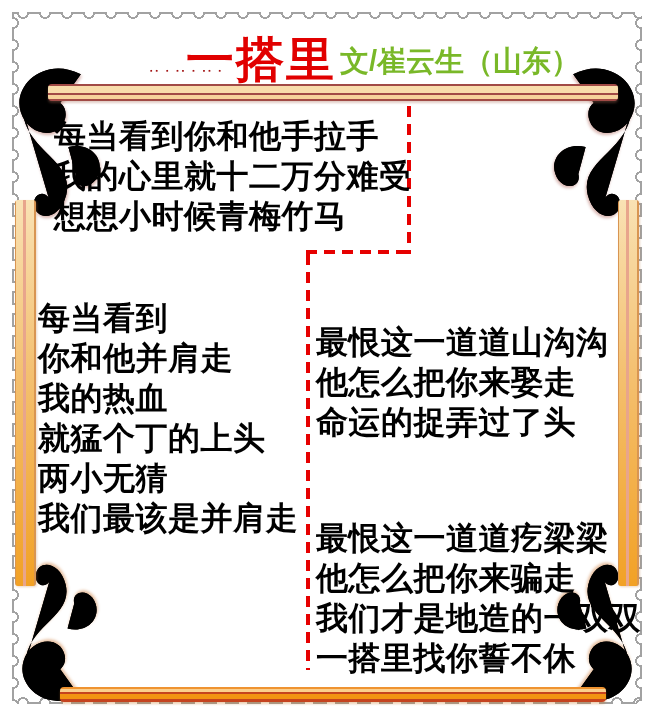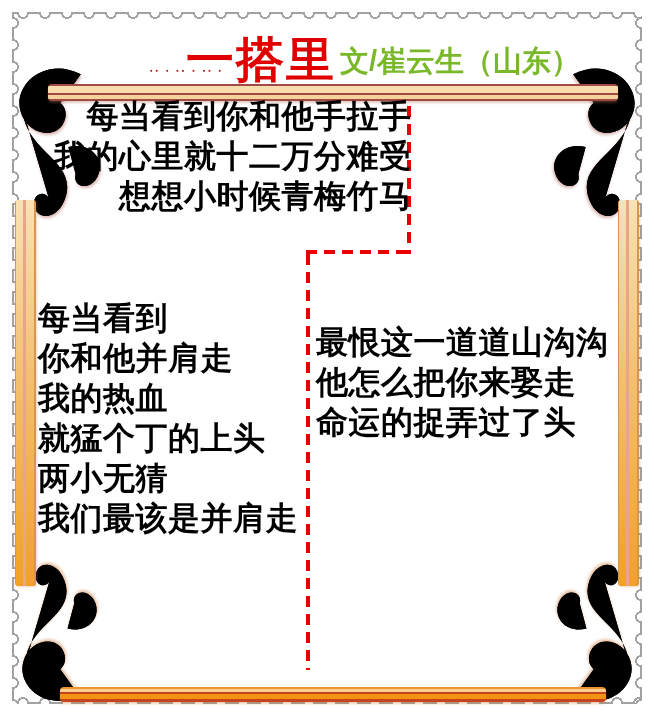--- a/index.html
+++ b/index.html
@@ -64,21 +64,21 @@
   .dash-v{width:4px;background:repeating-linear-gradient(180deg,#e60000 0 11px,rgba(0,0,0,0) 11px 18px);}
   .dash-h{height:4px;background:repeating-linear-gradient(90deg,#e60000 0 11px,rgba(0,0,0,0) 11px 18px);}
   .dash-v1{left:407px;top:106px;height:148px;}
   .dash-h1{left:306px;top:250px;width:105px;}
   .dash-v2{left:306px;top:254px;height:416px;}
 
   
   .stanza{position:absolute;color:#000;}
   .poem-line{font-size:32px;font-weight:900;line-height:40px;height:40px;
     letter-spacing:0.5px;white-space:nowrap;}
-  .s1{left:54px;top:96px;text-align:right;}
+  .s1{left:54px;top:116px;}
   .s2{left:38px;top:298px;}
   .s3{left:316px;top:322px;}
   .s4{left:316px;top:518px;}
 </style>
 </head>
 <body>
 
 <div class="stage">
 
   <div class="edge edge-top"></div>
@@ -140,14 +140,20 @@
       <div class="poem-line">我的热血</div>
       <div class="poem-line">就猛个丁的上头</div>
       <div class="poem-line">两小无猜</div>
       <div class="poem-line">我们最该是并肩走</div>
     </div>
   <div class="stanza s3">
       <div class="poem-line">最恨这一道道山沟沟</div>
       <div class="poem-line">他怎么把你来娶走</div>
       <div class="poem-line">命运的捉弄过了头</div>
     </div>
+  <div class="stanza s4">
+      <div class="poem-line">最恨这一道道疙梁梁</div>
+      <div class="poem-line">他怎么把你来骗走</div>
+      <div class="poem-line">我们才是地造的一双双</div>
+      <div class="poem-line">一搭里找你誓不休</div>
+    </div>
 
 </div>
 
 </body></html>

